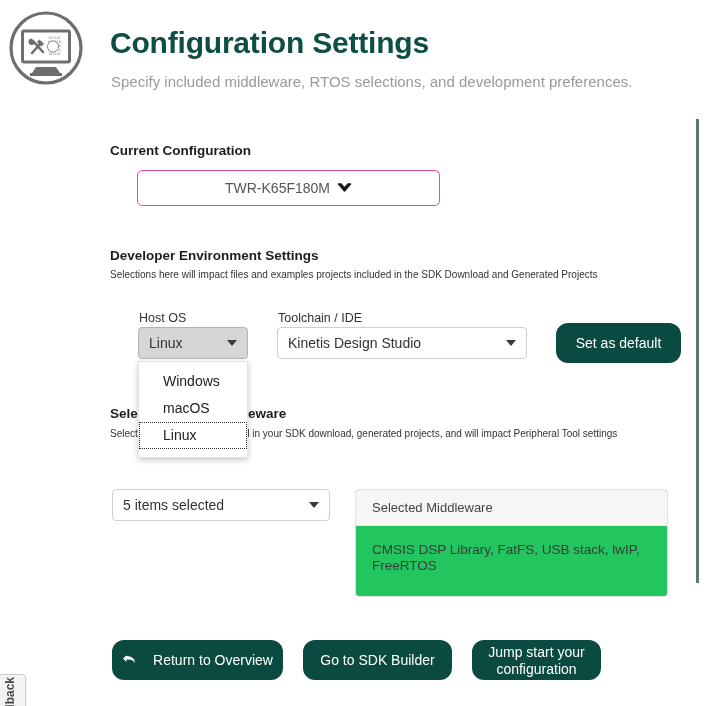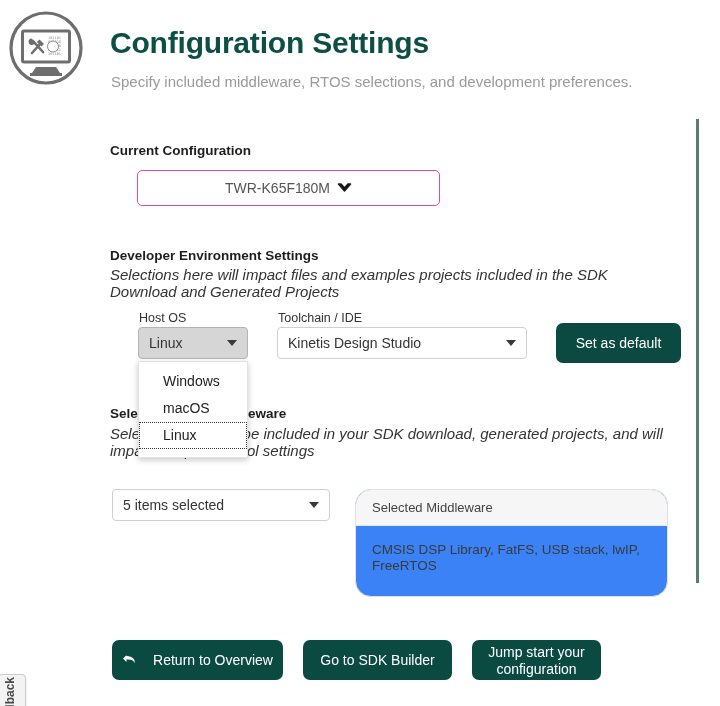--- a/index.html
+++ b/index.html
@@ -32,21 +32,21 @@
   .scroll-track {
     position: absolute; left: 696px; top: 119px;
     width: 3px; height: 464px; background: #5a7a76;
   }
 
   
   .section-head {
     position: absolute; font-size: 13.5px; font-weight: bold; color: #1d1d1d;
   }
   .section-note {
-    position: absolute; font-size: 15px; font-style: italic; color: #333;
+    position: absolute; font-size: 10px; color: #333;
     line-height: 17px;
   }
 
   
   .config-box {
     position: absolute; left: 137px; top: 170px;
     width: 303px; height: 36px;
     border: 1px solid #ec4899; border-radius: 5px; background: #fff;
     display: flex; align-items: center; justify-content: center;
     font-size: 14px; color: #555; gap: 7px;
@@ -90,34 +90,34 @@
   .dropdown-item {
     font-size: 14px; color: #222;
     padding: 5px 10px 5px 24px; line-height: 17px; white-space: nowrap;
   }
   .dropdown-item.focused {
     outline: 1px dotted #333; outline-offset: -1px;
   }
 
   
   .btn-green {
-    background: #0a4a40; color: #fff; border: none; border-radius: 7px;
+    background: #0a4a40; color: #fff; border: none; border-radius: 12px;
     font-family: "Liberation Sans", sans-serif;
     font-size: 14px; cursor: pointer; 
     line-height: 17px;
   }
   #set-default-btn {
     position: absolute; left: 556px; top: 323px; width: 125px; height: 40px;
   }
 
   
   .mw-panel {
     position: absolute; left: 355px; top: 489px;
     width: 313px; height: 108px;
-    border: 1px solid #e2e2e2; border-radius: 16px; background: #3b82f6;
+    border: 1px solid #e2e2e2; border-radius: 4px; background: #22c55e;
     overflow: hidden;
   }
   .mw-panel-head {
     height: 36px; background: #f6f6f6; border-bottom: 1px solid #e8e8e8;
     display: flex; align-items: center; padding-left: 16px;
     font-size: 13px; color: #444;
   }
   .mw-panel-body {
     padding: 16px 16px 0 16px; font-size: 13.5px; color: #3a3a3a;
     line-height: 16px;

